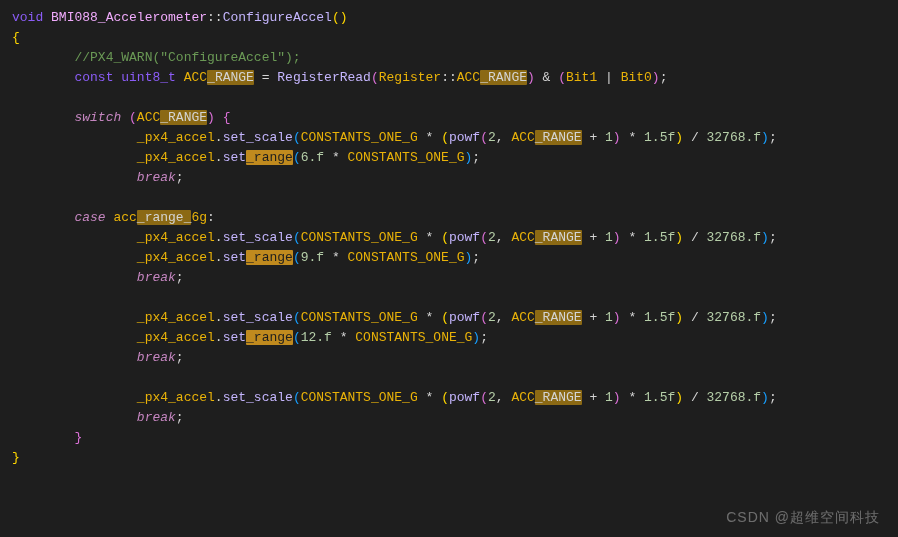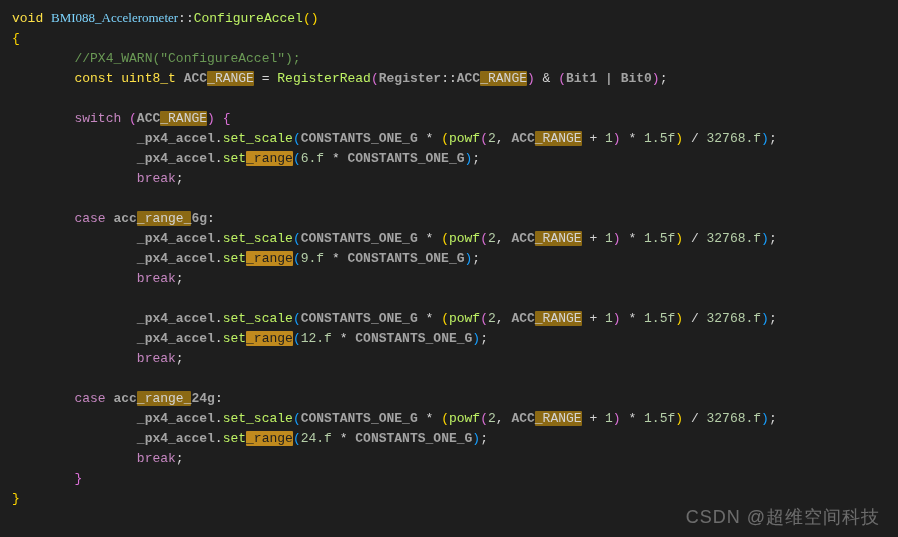--- a/index.html
+++ b/index.html
@@ -9,40 +9,40 @@
       font-size: 13px;
       line-height: 20px;
       color: #d4d4d4;
       width: 898px;
       height: 537px;
       overflow: hidden;
       position: relative;
       padding: 8px 0 0 12px;
     }
     .line { white-space: pre; }
-    .kw { color: #fde047; }
-    .type { color: #7dd3fc; font-family: Liberation Serif, serif; }
-    .fn { color: #bef264; }
+    .kw { color: #8b5cf6; }
+    .type { color: #f0abfc; }
+    .fn { color: #c4b5fd; }
     .num { color: #b5cea8; }
     .comment { color: #6a9955; }
-    .var { color: #a3a3a3; font-weight: bold; }
+    .var { color: #eab308; }
     .op { color: #d4d4d4; }
-    .ctrl { color: #c586c0; }
+    .ctrl { color: #c586c0; font-style: italic; }
     .yellow-brace { color: #ffd700; }
     .pink-brace { color: #da70d6; }
     .blue-brace { color: #179fff; }
     .hl { background: #8b6914; color: #d4d4d4; border-radius: 1px; }
     .hl-cur { background: #c08a1e; color: #1e1e1e; border-radius: 1px; }
     .watermark {
       position: absolute;
       right: 18px;
       bottom: 10px;
       color: rgba(255,255,255,0.35);
       font-family: -apple-system, sans-serif;
-      font-size: 18px;
+      font-size: 14px;
       letter-spacing: 1px;
     }
   </style>
 </head>
 <body>
 
 <div>
 <div class="line"><span class="kw">void</span> <span class="type">BMI088_Accelerometer</span><span class="op">::</span><span class="fn">ConfigureAccel</span><span class="yellow-brace">()</span></div>
 <div class="line"><span class="yellow-brace">{</span></div>
 <div class="line"><span>        </span><span class="comment">//PX4_WARN("ConfigureAccel");</span></div>
@@ -55,21 +55,19 @@
 <div class="line"> </div>
 <div class="line"><span>        </span><span class="ctrl">case</span><span> </span><span class="var">acc</span><span class="hl">_range_</span><span class="var">6g</span><span>:</span></div>
 <div class="line"><span>                </span><span class="var">_px4_accel</span><span>.</span><span class="fn">set_scale</span><span class="blue-brace">(</span><span class="var">CONSTANTS_ONE_G</span><span> * </span><span class="yellow-brace">(</span><span class="fn">powf</span><span class="pink-brace">(</span><span class="num">2</span><span>, </span><span class="var">ACC</span><span class="hl">_RANGE</span><span> + </span><span class="num">1</span><span class="pink-brace">)</span><span> * </span><span class="num">1.5f</span><span class="yellow-brace">)</span><span> / </span><span class="num">32768.f</span><span class="blue-brace">)</span><span>;</span></div>
 <div class="line"><span>                </span><span class="var">_px4_accel</span><span>.</span><span class="fn">set</span><span class="hl-cur">_range</span><span class="blue-brace">(</span><span class="num">9.f</span><span> * </span><span class="var">CONSTANTS_ONE_G</span><span class="blue-brace">)</span><span>;</span></div>
 <div class="line"><span>                </span><span class="ctrl">break</span><span>;</span></div>
 <div class="line"> </div>
 <div class="line"><span>                </span><span class="var">_px4_accel</span><span>.</span><span class="fn">set_scale</span><span class="blue-brace">(</span><span class="var">CONSTANTS_ONE_G</span><span> * </span><span class="yellow-brace">(</span><span class="fn">powf</span><span class="pink-brace">(</span><span class="num">2</span><span>, </span><span class="var">ACC</span><span class="hl">_RANGE</span><span> + </span><span class="num">1</span><span class="pink-brace">)</span><span> * </span><span class="num">1.5f</span><span class="yellow-brace">)</span><span> / </span><span class="num">32768.f</span><span class="blue-brace">)</span><span>;</span></div>
 <div class="line"><span>                </span><span class="var">_px4_accel</span><span>.</span><span class="fn">set</span><span class="hl-cur">_range</span><span class="blue-brace">(</span><span class="num">12.f</span><span> * </span><span class="var">CONSTANTS_ONE_G</span><span class="blue-brace">)</span><span>;</span></div>
 <div class="line"><span>                </span><span class="ctrl">break</span><span>;</span></div>
 <div class="line"> </div>
-<div class="line"><span>        </span><span class="ctrl">case</span><span> </span><span class="var">acc</span><span class="hl">_range_</span><span class="var">24g</span><span>:</span></div>
 <div class="line"><span>                </span><span class="var">_px4_accel</span><span>.</span><span class="fn">set_scale</span><span class="blue-brace">(</span><span class="var">CONSTANTS_ONE_G</span><span> * </span><span class="yellow-brace">(</span><span class="fn">powf</span><span class="pink-brace">(</span><span class="num">2</span><span>, </span><span class="var">ACC</span><span class="hl">_RANGE</span><span> + </span><span class="num">1</span><span class="pink-brace">)</span><span> * </span><span class="num">1.5f</span><span class="yellow-brace">)</span><span> / </span><span class="num">32768.f</span><span class="blue-brace">)</span><span>;</span></div>
-<div class="line"><span>                </span><span class="var">_px4_accel</span><span>.</span><span class="fn">set</span><span class="hl-cur">_range</span><span class="blue-brace">(</span><span class="num">24.f</span><span> * </span><span class="var">CONSTANTS_ONE_G</span><span class="blue-brace">)</span><span>;</span></div>
 <div class="line"><span>                </span><span class="ctrl">break</span><span>;</span></div>
 <div class="line"><span>        </span><span class="pink-brace">}</span></div>
 <div class="line"><span class="yellow-brace">}</span></div>
 </div>
 
 <div class="watermark">CSDN @超维空间科技</div>
 
 </body></html>

